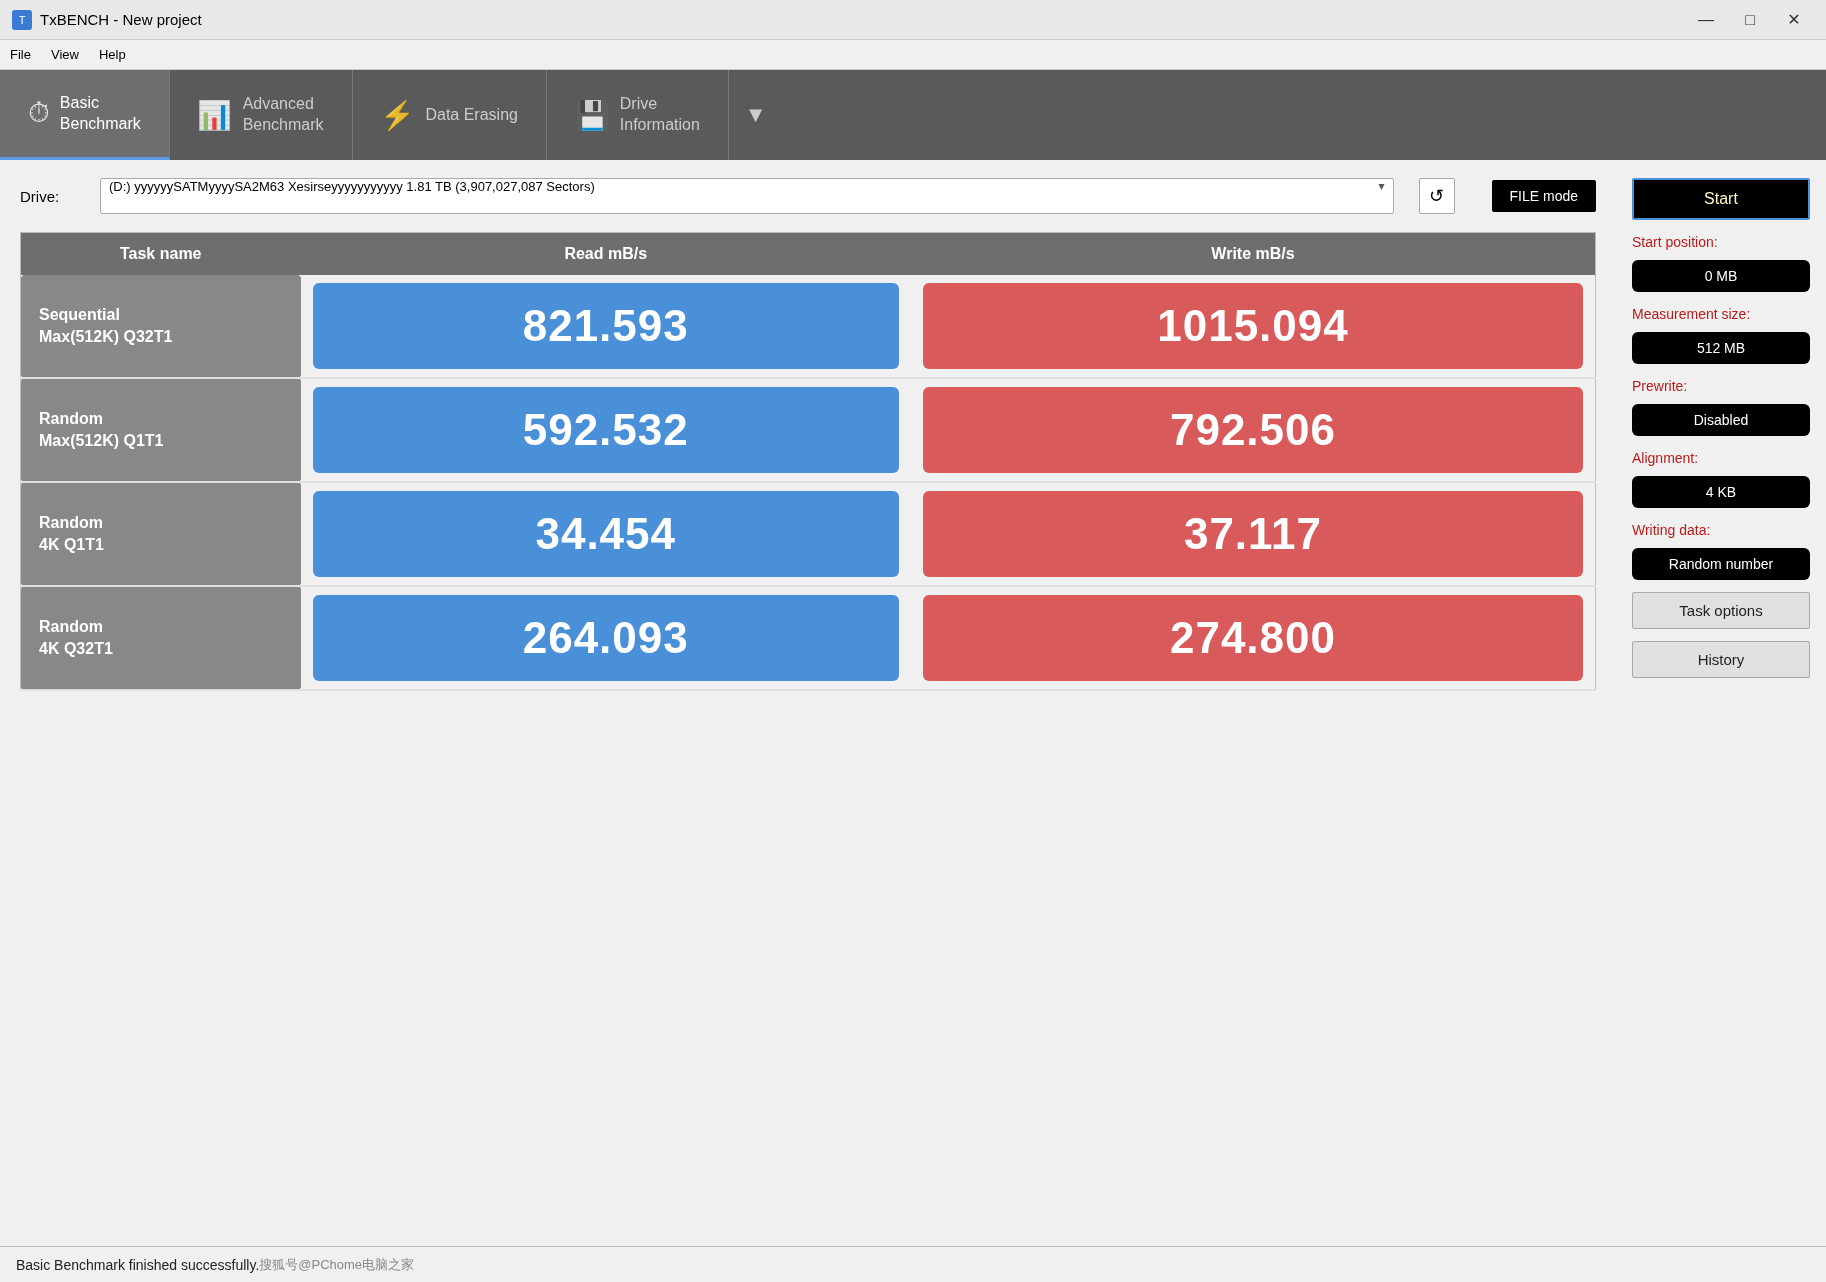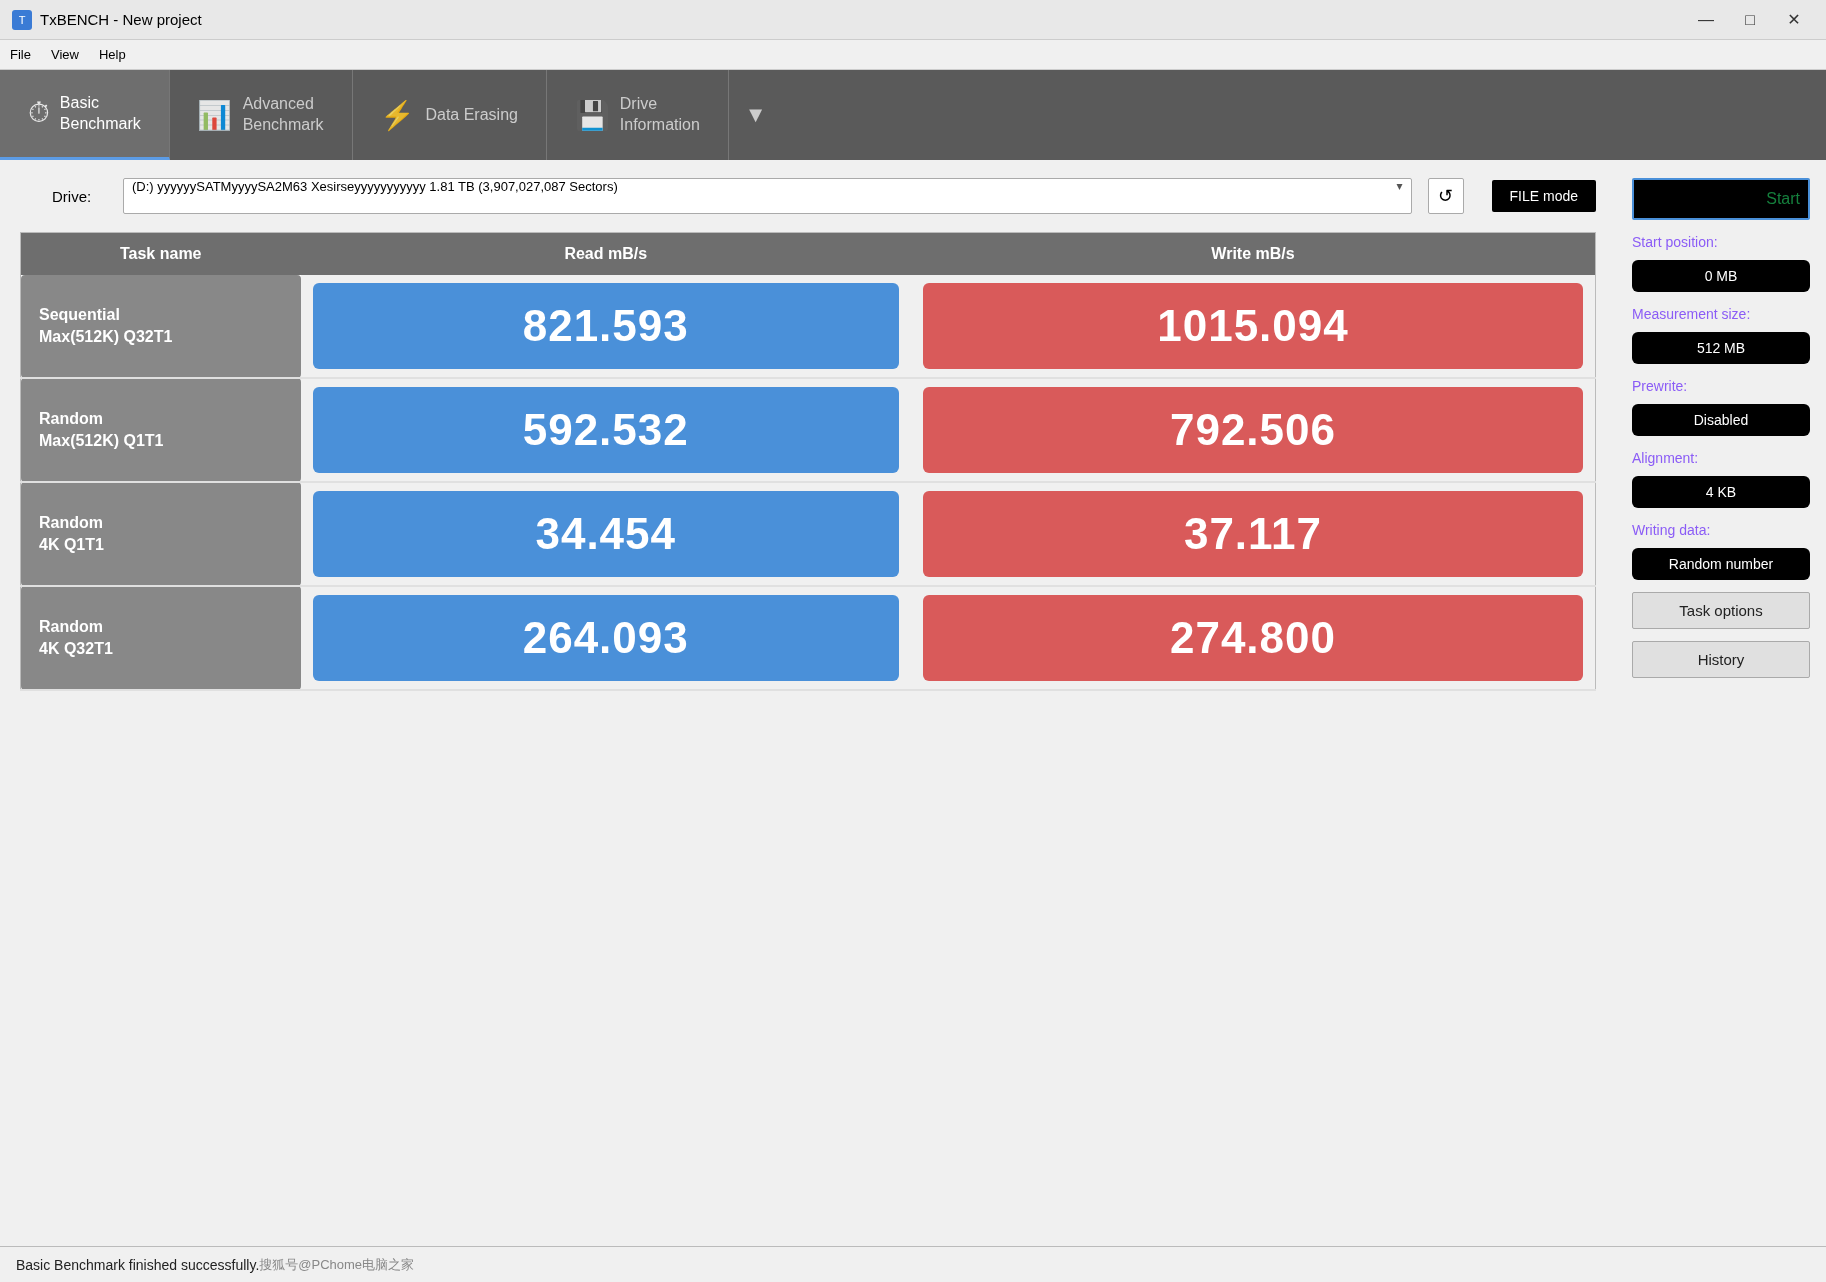--- a/index.html
+++ b/index.html
@@ -129,23 +129,22 @@
       padding: 18px 20px 18px 20px;
       display: flex;
       flex-direction: column;
       gap: 0;
     }
 
     
     .drive-row {
       display: flex;
       align-items: center;
-      gap: 16px;
+      gap: 25px;
       margin-bottom: 18px;
-      margin-left: 32px;
     }
     .drive-label {
       font-size: 15px;
       font-weight: 500;
       min-width: 55px;
     }
     .drive-select {
       flex: 1;
       height: 36px;
       border: 1px solid #aaa;
@@ -258,28 +257,27 @@
       cursor: pointer;
       border-radius: 2px;
       border: 2px solid #4a90d9;
       background: black;
       color: white;
       font-weight: 500;
       text-align: center;
     }
     .right-btn.start-btn {
       background: black;
-      color: #15803d;
+      color: #fef9c3;
       border: 2px solid #4a90d9;
-      text-align: right;
     }
     .right-label {
       font-size: 14px;
       font-weight: 500;
-      color: #8b5cf6;
+      color: #b91c1c;
       margin-top: 4px;
     }
     .right-value {
       background: black;
       color: white;
       padding: 8px 10px;
       font-size: 14px;
       text-align: center;
       border-radius: 6px;
       width: 100%;

